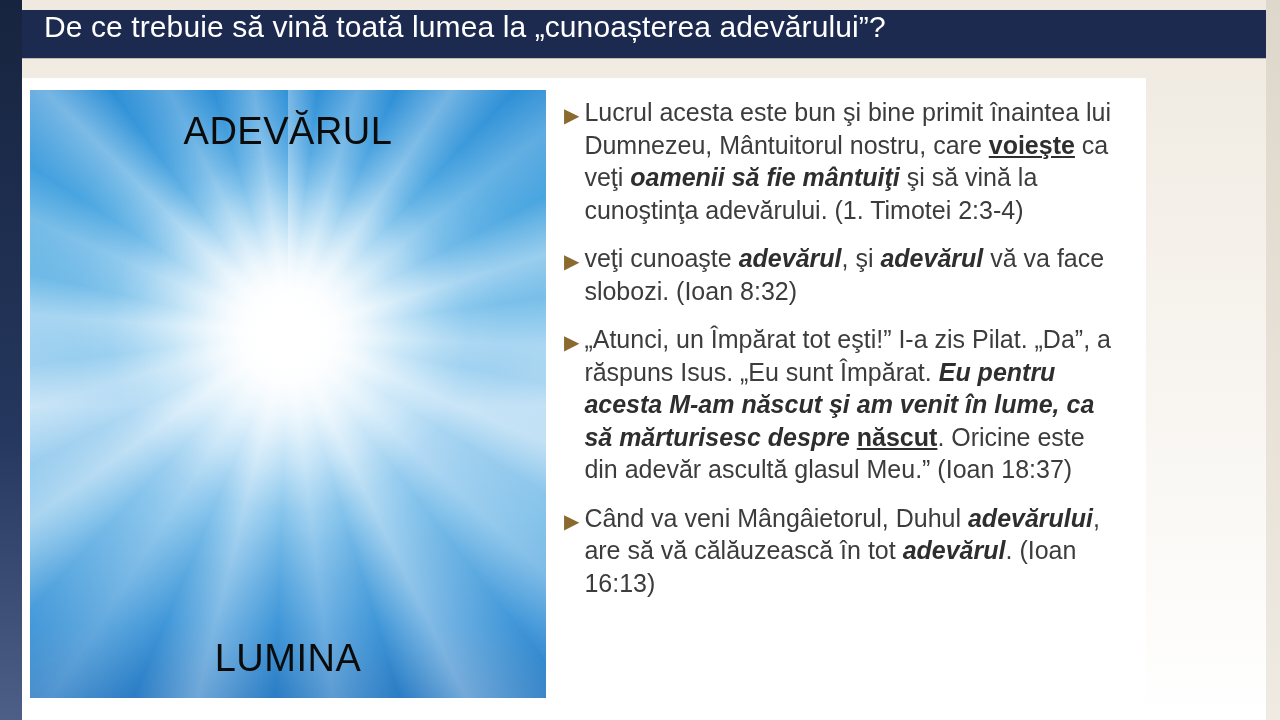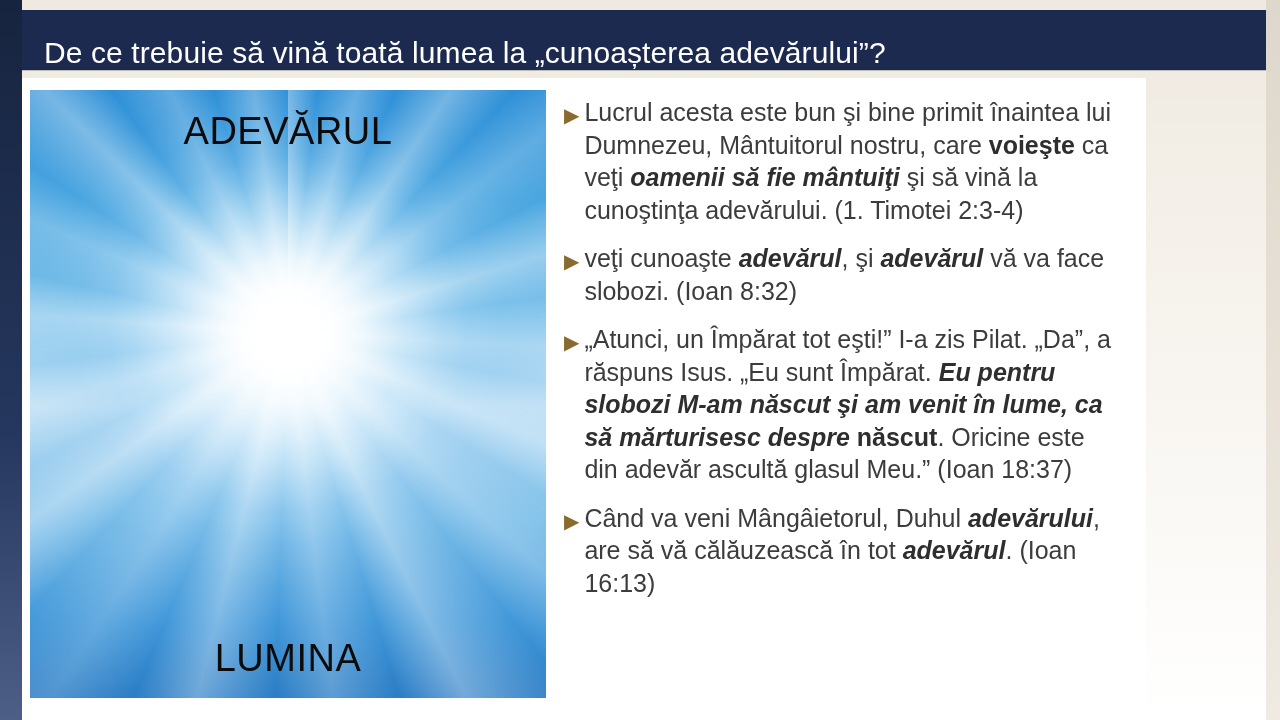--- a/index.html
+++ b/index.html
@@ -26,24 +26,24 @@
     position: absolute;
     right: 0; top: 0;
     width: 14px; height: 720px;
     background: linear-gradient(to bottom, #ded7cb 0%, #efeae2 100%);
   }
 
   
   #title-bar {
     position: absolute;
     left: 22px; top: 10px;
-    width: 1244px; height: 60px;
+    width: 1244px; height: 48px;
     background: #1b2a4e;
     display: flex;
-    align-items: flex-end;
+    align-items: flex-start;
     box-shadow: 0 1px 0 rgba(0,0,0,0.2);
   }
   #title-text {
     color: #ffffff;
     font-size: 30px;
     font-weight: 400;
     letter-spacing: 0.1px;
     padding-left: 22px;
     white-space: nowrap;
   }
@@ -134,21 +134,21 @@
     margin-top: 9px;
     margin-right: 5px;
   }
   .bullet-text {
     font-size: 25px;
     line-height: 1.30;
     color: #3c3c3c;
     font-weight: 400;
   }
   .b { font-weight: bold; color: #2e2e2e; font-style: italic; }
-  .bu { font-weight: bold; color: #2e2e2e; }
+  .bu { font-weight: bold; text-decoration: underline; color: #2e2e2e; }
 </style>
 </head>
 <body>
 
 <div id="left-band"></div>
 <div id="right-band"></div>
 
 <div id="title-bar">
   <div id="title-text">De ce trebuie să vină toată lumea la „cunoașterea adevărului”?</div>
 </div>
@@ -167,21 +167,21 @@
     <div class="bullet-row">
       <span class="bullet-marker">▶</span>
       <span class="bullet-text"><span>Lucrul acesta este bun şi bine primit înaintea lui Dumnezeu, Mântuitorul nostru, care </span><span class="bu">voieşte</span><span> ca veţi </span><span class="b">oamenii să fie mântuiţi</span><span> şi să vină la cunoştinţa adevărului. (1. Timotei 2:3-4)</span></span>
     </div>
     <div class="bullet-row">
       <span class="bullet-marker">▶</span>
       <span class="bullet-text"><span>veţi cunoaşte </span><span class="b">adevărul</span><span>, şi </span><span class="b">adevărul</span><span> vă va face slobozi. (Ioan 8:32)</span></span>
     </div>
     <div class="bullet-row">
       <span class="bullet-marker">▶</span>
-      <span class="bullet-text"><span>„Atunci, un Împărat tot eşti!” I-a zis Pilat. „Da”, a răspuns Isus. „Eu sunt Împărat. </span><span class="b">Eu pentru slobozi M-am născut şi am venit în lume, ca să mărturisesc despre </span><span class="bu">născut</span><span>. Oricine este din adevăr ascultă glasul Meu.” (Ioan 18:37)</span></span>
+      <span class="bullet-text"><span>„Atunci, un Împărat tot eşti!” I-a zis Pilat. „Da”, a răspuns Isus. „Eu sunt Împărat. </span><span class="b">Eu pentru acesta M-am născut şi am venit în lume, ca să mărturisesc despre </span><span class="bu">născut</span><span>. Oricine este din adevăr ascultă glasul Meu.” (Ioan 18:37)</span></span>
     </div>
     <div class="bullet-row">
       <span class="bullet-marker">▶</span>
       <span class="bullet-text"><span>Când va veni Mângâietorul, Duhul </span><span class="b">adevărului</span><span>, are să vă călăuzească în tot </span><span class="b">adevărul</span><span>. (Ioan 16:13)</span></span>
     </div>
   </div>
 
 </div>
 
 </body></html>

